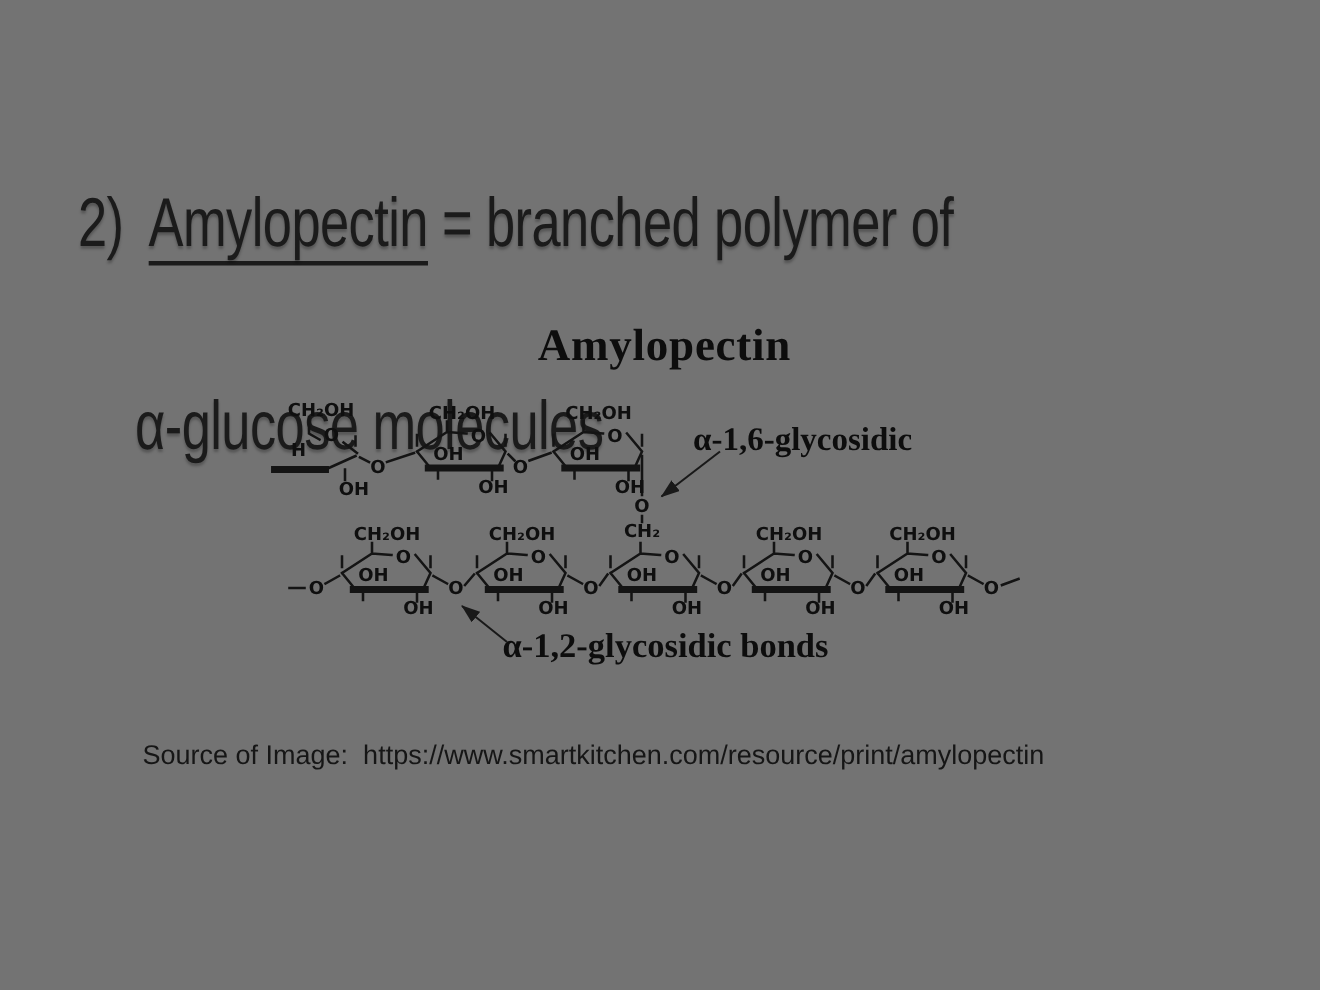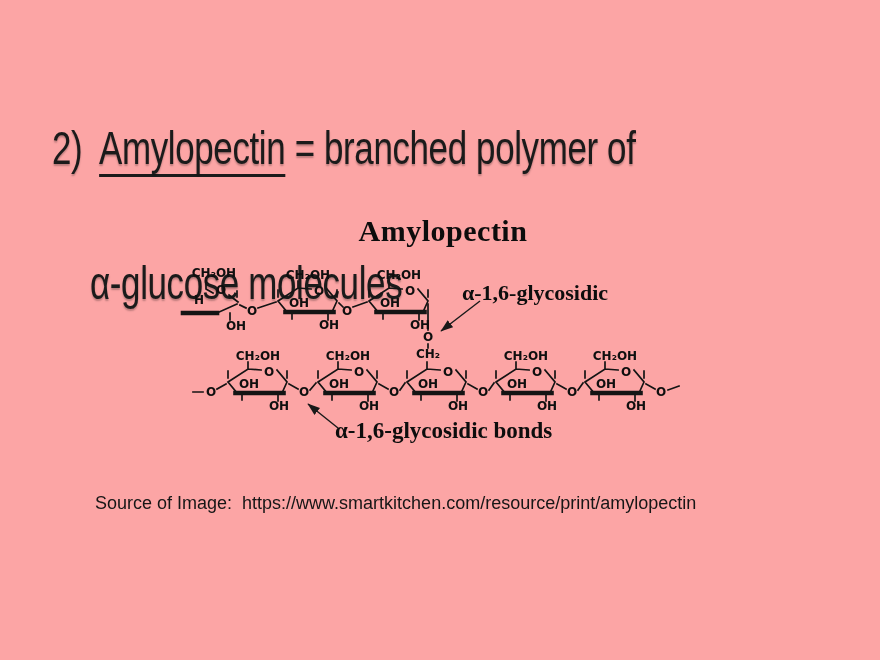--- a/index.html
+++ b/index.html
@@ -1,16 +1,16 @@
 <!DOCTYPE html>
 <html><head>
 <meta charset="utf-8">
 <style>
   html,body{margin:0;padding:0;background:#ffffff;}
-  .slide{position:relative;width:880px;height:660px;background:#fca5a5;overflow:hidden;
+  .slide{position:relative;width:880px;height:660px;background:#737373;overflow:hidden;
          font-family:"Liberation Sans",sans-serif;}
 
   
   .title{position:absolute;left:52px;top:36px;color:#1b1b1b;font-size:46px;
          letter-spacing:-0.5px;line-height:45px;white-space:pre;
          transform:scaleX(0.76);transform-origin:0 0;
          text-shadow:0 2px 2px rgba(0,0,0,0.25);}
   .title .num{display:inline-block;margin-right:22px;}
   .title .term{border-bottom:3px solid #1b1b1b;padding-bottom:0px;}
   .title .line2{padding-left:50px;}
@@ -43,21 +43,21 @@
 
   <div class="title">
     <div class="line1"><span class="num">2)</span><span class="term">Amylopectin</span><span> = branched polymer of</span></div>
     <div class="line2">α-glucose molecules</div>
   </div>
 
   <div class="fig-title">Amylopectin</div>
   <div class="b16">
     <span>α-1,6-glycosidic</span>
   </div>
-  <div class="b14">α-1,6-glycosidic bonds</div>
+  <div class="b14">α-1,2-glycosidic bonds</div>
 
   <svg class="structure" width="880" height="660" viewBox="0 0 880 660">
     <defs>
       <marker id="ah" markerWidth="10" markerHeight="7" refX="8.5" refY="3.2" orient="auto">
         <path d="M0 0 L9 3.2 L0 6.4 Z" fill="#191919"></path>
       </marker>
     </defs>
 
     <g>
       <path class="b" d="M206 278 V289 L213 293 M229 295 L238 302 M237 291 V297 M217 313 L237 304 M230 313 V320 M240 305 L246 308"></path>

